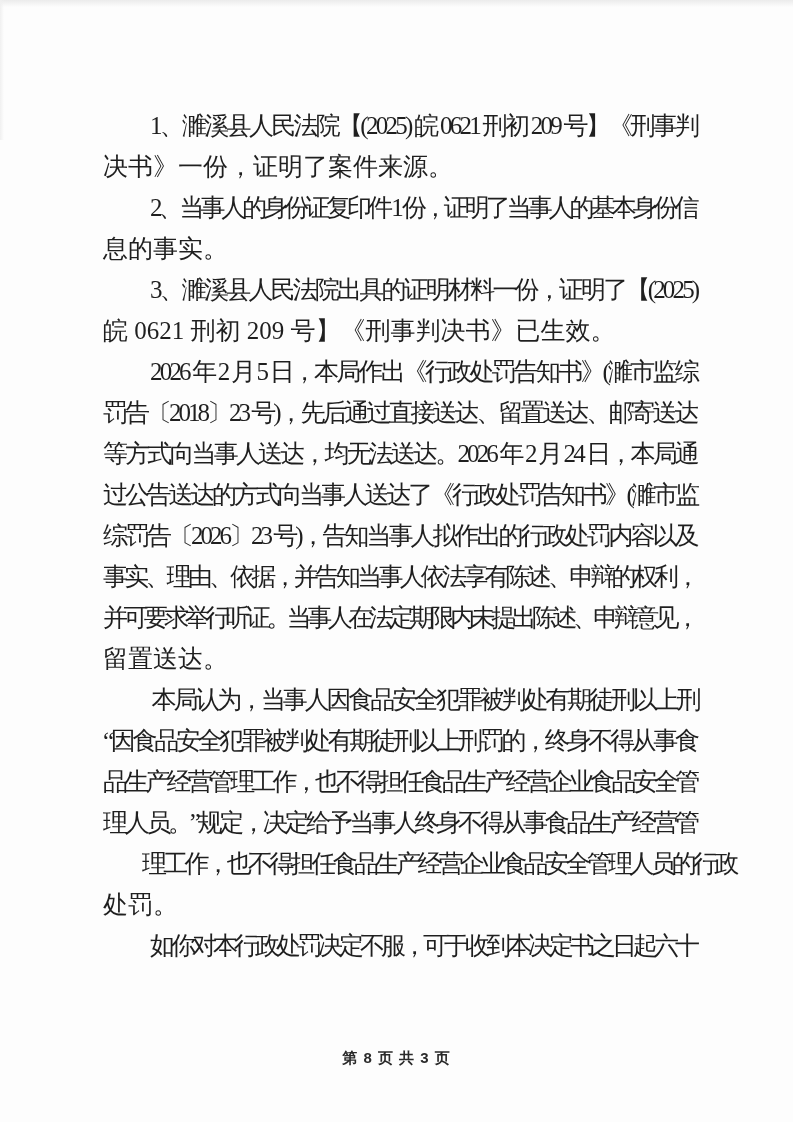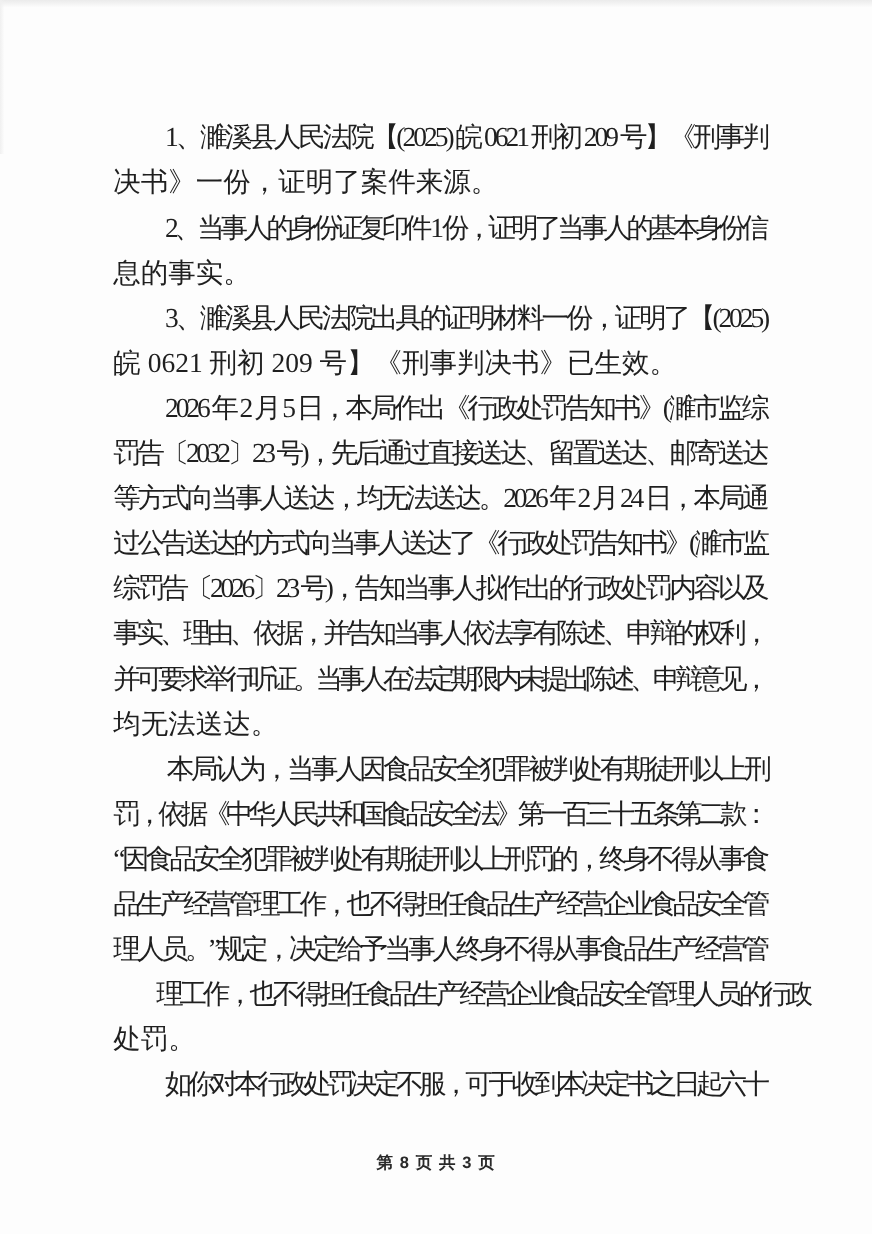--- a/index.html
+++ b/index.html
@@ -67,29 +67,28 @@
   <div class="scan-edge-left"></div>
 
   <div class="doc-body">
     <div class="line fit indent" style="letter-spacing: -2.72px;">1、濉溪县人民法院【(2025) 皖 0621 刑初 209 号】《刑事判</div>
     <div class="line end">决书》一份，证明了案件来源。</div>
     <div class="line fit indent" style="letter-spacing: -4.04px;">2、当事人的身份证复印件 1 份，证明了当事人的基本身份信</div>
     <div class="line end">息的事实。</div>
     <div class="line fit indent" style="letter-spacing: -2.82px;">3、濉溪县人民法院出具的证明材料一份，证明了【(2025)</div>
     <div class="line end">皖 0621 刑初 209 号】《刑事判决书》已生效。</div>
     <div class="line fit indent" style="letter-spacing: -2.81px;">2026 年 2 月 5 日，本局作出《行政处罚告知书》(濉市监综</div>
-    <div class="line fit" style="letter-spacing: -3px;">罚告〔2032〕23 号)，先后通过直接送达、留置送达、邮寄送达</div>
+    <div class="line fit" style="letter-spacing: -3px;">罚告〔2018〕23 号)，先后通过直接送达、留置送达、邮寄送达</div>
     <div class="line fit" style="letter-spacing: -2.85px;">等方式向当事人送达，均无法送达。2026 年 2 月 24 日，本局通</div>
     <div class="line fit" style="letter-spacing: -3.19px;">过公告送达的方式向当事人送达了《行政处罚告知书》(濉市监</div>
     <div class="line fit" style="letter-spacing: -3px;">综罚告〔2026〕23 号)，告知当事人拟作出的行政处罚内容以及</div>
     <div class="line fit" style="letter-spacing: -3.81px;">事实、理由、依据，并告知当事人依法享有陈述、申辩的权利，</div>
     <div class="line fit" style="letter-spacing: -4.57px;">并可要求举行听证。当事人在法定期限内未提出陈述、申辩意见，</div>
-    <div class="line end">均无法送达。</div>
+    <div class="line end">留置送达。</div>
     <div class="line fit indent" style="letter-spacing: -3.13px; text-align: center;">本局认为，当事人因食品安全犯罪被判处有期徒刑以上刑</div>
-    <div class="line fit" style="letter-spacing: -4.57px;">罚，依据《中华人民共和国食品安全法》第一百三十五条第二款：</div>
     <div class="line fit" style="letter-spacing: -3.3px;">“因食品安全犯罪被判处有期徒刑以上刑罚的，终身不得从事食</div>
     <div class="line fit" style="letter-spacing: -3.81px;">品生产经营管理工作，也不得担任食品生产经营企业食品安全管</div>
     <div class="line fit" style="letter-spacing: -3.3px;">理人员。”规定，决定给予当事人终身不得从事食品生产经营管</div>
     <div class="line fit" style="letter-spacing: -3.81px; margin-left: 39px;">理工作，也不得担任食品生产经营企业食品安全管理人员的行政</div>
     <div class="line end">处罚。</div>
     <div class="line fit indent" style="letter-spacing: -4px;">如你对本行政处罚决定不服，可于收到本决定书之日起六十</div>
   </div>
 
   <div class="footer">第 8 页 共 3 页</div>
 </div>

